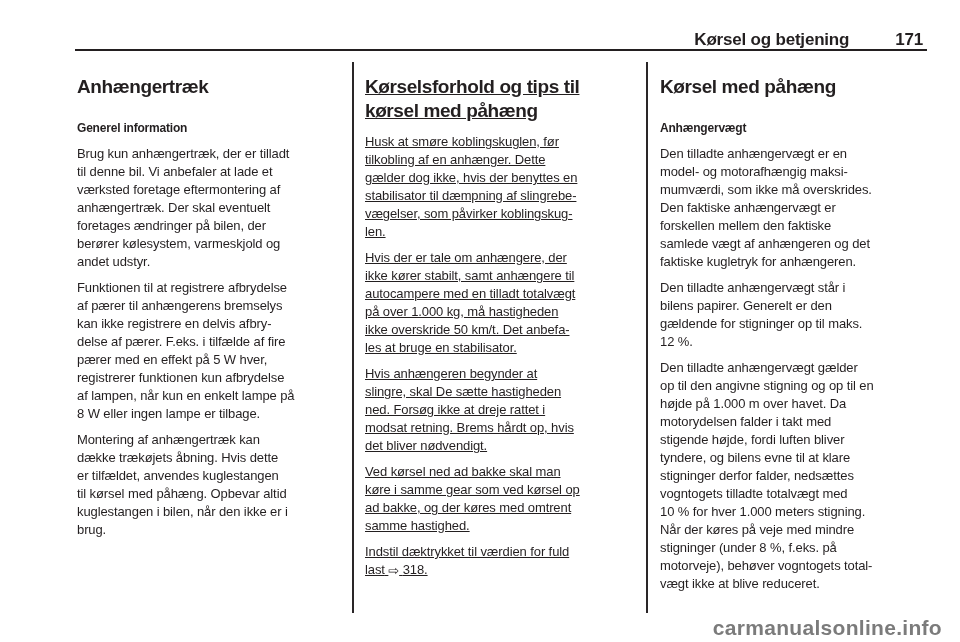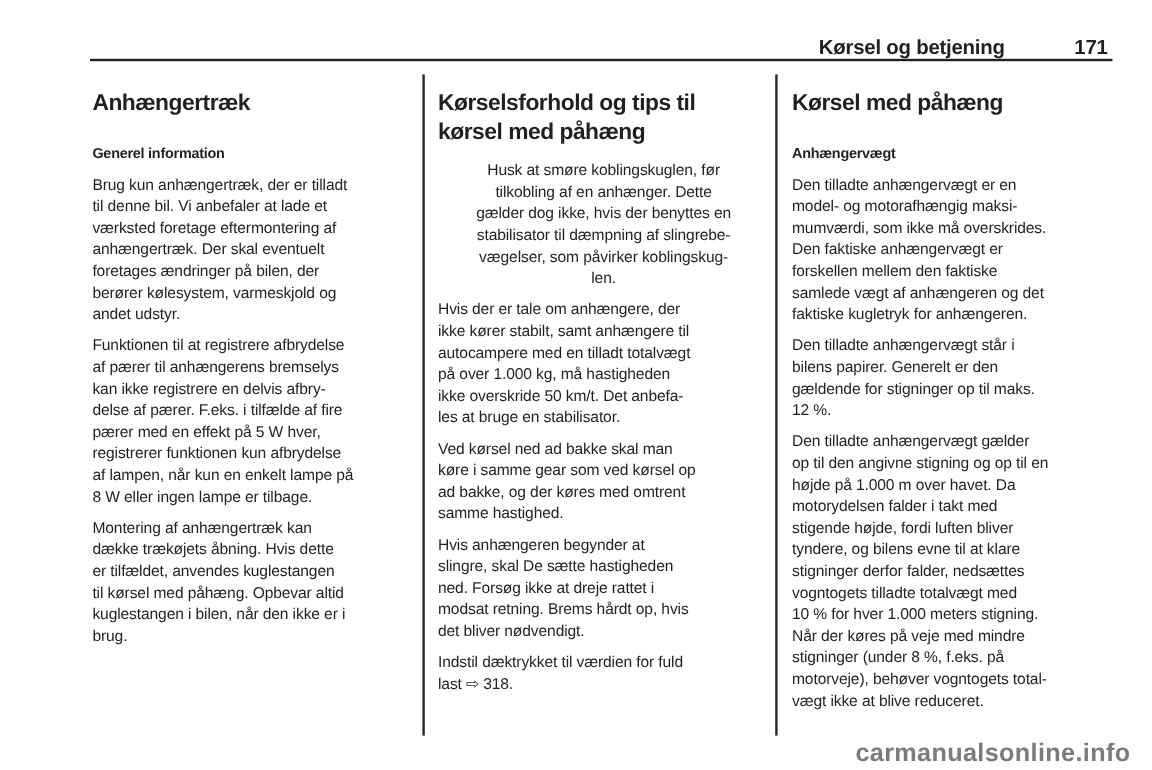--- a/index.html
+++ b/index.html
@@ -16,21 +16,21 @@
     color: #231f20;
     overflow: hidden;
   }
   
   .header {
     position: absolute;
     top: 30px;
     right: 37px;
     display: flex;
     align-items: baseline;
-    gap: 58px;
+    gap: 46px;
     font-weight: bold;
     font-size: 17px;
     letter-spacing: -0.2px;
   }
   .rule {
     position: absolute;
     left: 75px;
     top: 49px;
     width: 852px;
     height: 2px;
@@ -45,21 +45,21 @@
     background: #2a2628;
   }
   .d1 { left: 352px; }
   .d2 { left: 646px; }
   
   .col {
     position: absolute;
     top: 75px;
   }
   .col1 { left: 77px;  width: 270px; }
-  .col2 { left: 365px; width: 276px; }
+  .col2 { left: 365px; width: 276px; text-decoration: underline; }
   .col3 { left: 660px; width: 278px; }
   .col h1 {
     margin: 0;
     font-size: 19px;
     line-height: 24px;
     font-weight: bold;
     letter-spacing: -0.4px;
     white-space: pre-line;
   }
   .col h2 {
@@ -69,21 +69,21 @@
     font-weight: bold;
     letter-spacing: -0.2px;
     white-space: pre-line;
   }
   .col p {
     margin: 8px 0 0 0;
     font-size: 13px;
     line-height: 18px;
     letter-spacing: -0.1px;
   }
-  .col h1 + p { margin-top: 10px; text-align: center; }
+  .col h1 + p { margin-top: 10px; }
   .col h2 + p { margin-top: 8px; }
   .pre { white-space: pre-line; }
   .ref-icon {
     display: inline-block;
     font-size: 13px;
     transform: translateY(0.5px);
   }
   
   .watermark {
     position: absolute;
@@ -143,29 +143,29 @@
 gælder dog ikke, hvis der benyttes en
 stabilisator til dæmpning af slingrebe-
 vægelser, som påvirker koblingskug-
 len.</p>
     <p class="pre">Hvis der er tale om anhængere, der
 ikke kører stabilt, samt anhængere til
 autocampere med en tilladt totalvægt
 på over 1.000 kg, må hastigheden
 ikke overskride 50 km/t. Det anbefa-
 les at bruge en stabilisator.</p>
-    <p class="pre">Ved kørsel ned ad bakke skal man
-køre i samme gear som ved kørsel op
-ad bakke, og der køres med omtrent
-samme hastighed.</p>
     <p class="pre">Hvis anhængeren begynder at
 slingre, skal De sætte hastigheden
 ned. Forsøg ikke at dreje rattet i
 modsat retning. Brems hårdt op, hvis
 det bliver nødvendigt.</p>
+    <p class="pre">Ved kørsel ned ad bakke skal man
+køre i samme gear som ved kørsel op
+ad bakke, og der køres med omtrent
+samme hastighed.</p>
     <p><span class="pre">Indstil dæktrykket til værdien for fuld
 last</span> <span class="ref-icon">⇨</span> <span>318.</span></p>
   </section>
 
   <section class="col col3">
     <h1>Kørsel med påhæng</h1>
     <h2>Anhængervægt</h2>
     <p class="pre">Den tilladte anhængervægt er en
 model- og motorafhængig maksi-
 mumværdi, som ikke må overskrides.

